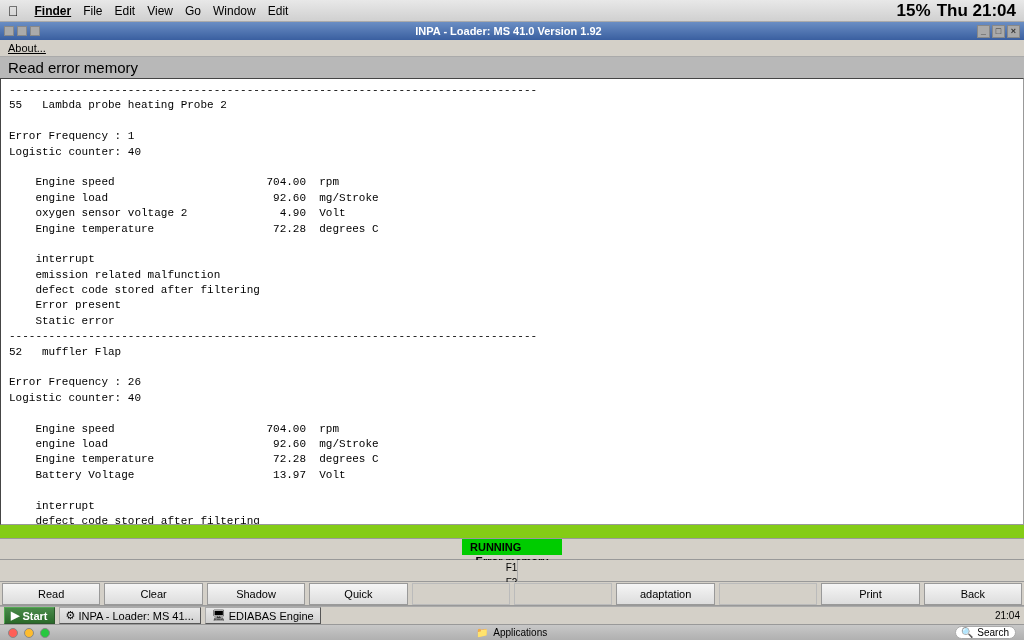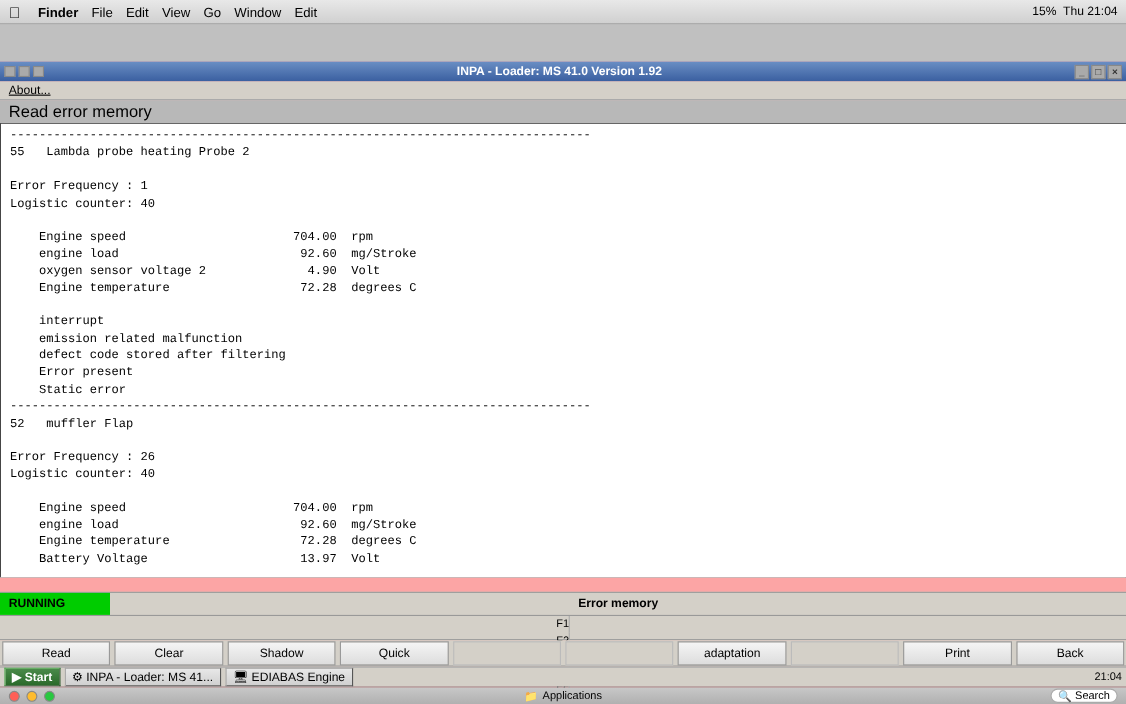--- a/index.html
+++ b/index.html
@@ -28,37 +28,37 @@
       align-items: center;
       gap: 12px;
     }
     .apple-icon { font-size: 14px; margin-right: 4px; }
     .menu-item {
       font-size: 12px;
       font-weight: 500;
       color: #000;
       cursor: pointer;
     }
-    .menu-item.bold { font-weight: 700; }
+    .menu-item.bold { font-weight: 700; text-decoration: underline; }
     .mac-menubar-right {
       display: flex;
       align-items: center;
       gap: 6px;
-      font-size: 11px;
+      font-size: 17px;
+      font-weight: bold;
     }
 
     
     .main-window {
       position: absolute;
       top: 22px;
       left: 0;
       right: 0;
       bottom: 0;
-      background: #fca5a5;
-      margin-top: 34px;
+      background: #84cc16;
     }
 
     
     .inpa-titlebar {
       width: 100%;
       height: 18px;
       background: linear-gradient(to bottom, #6a8ec4, #3a5fa0);
       display: flex;
       align-items: center;
       justify-content: space-between;
@@ -124,20 +124,21 @@
       position: absolute;
       bottom: 80px;
       left: 0;
       right: 0;
       height: 22px;
       background: #d4d0c8;
       border-top: 1px solid #999;
       border-bottom: 1px solid #999;
       display: flex;
       align-items: center;
+      flex-direction: column;
     }
     .status-running {
       background: #00cc00;
       color: #000;
       font-weight: bold;
       font-size: 11px;
       padding: 2px 8px;
       min-width: 100px;
       height: 100%;
       display: flex;

